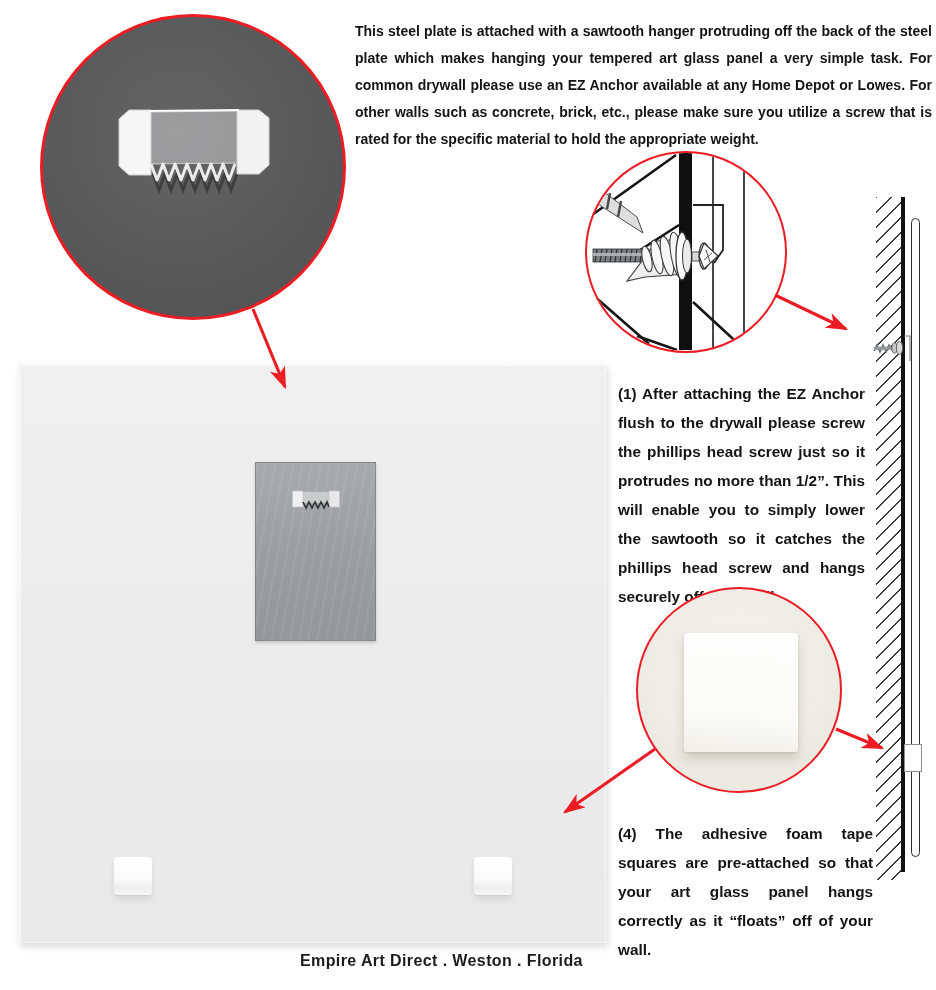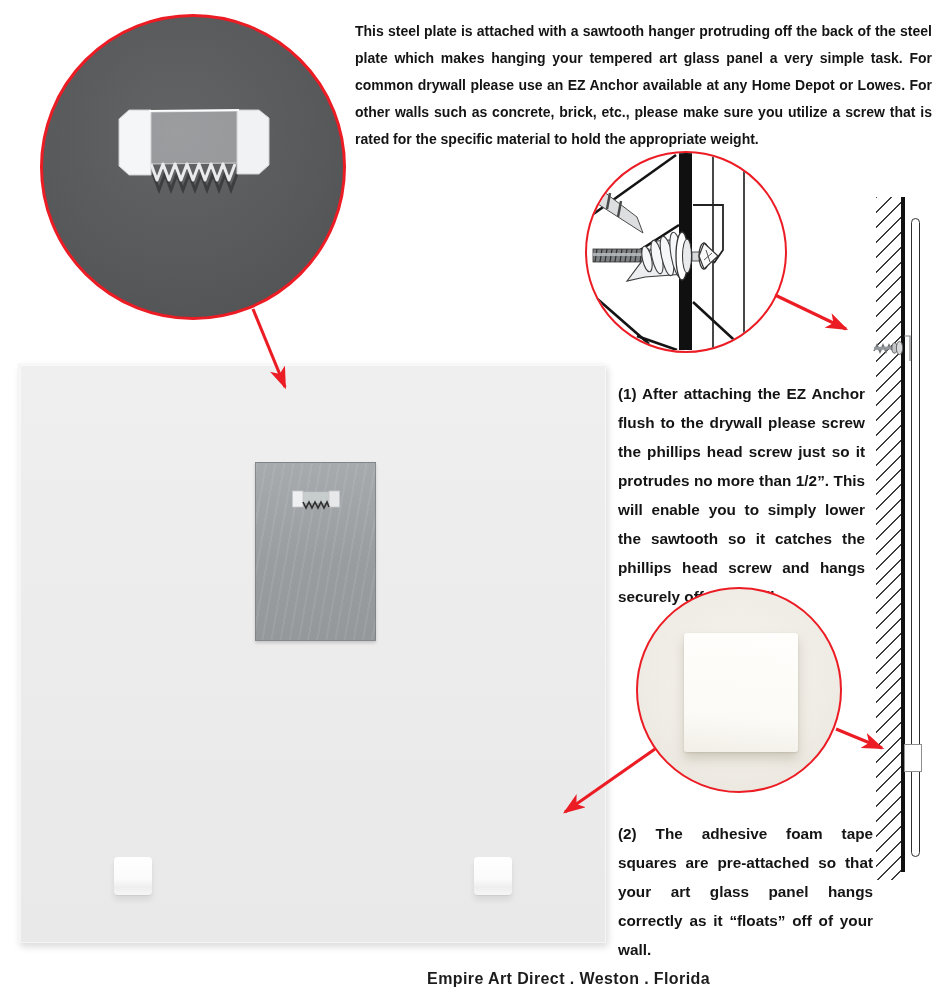--- a/index.html
+++ b/index.html
@@ -16,23 +16,22 @@
   }
   .step-text{
     position:absolute;width:247px;
     font-size:15.3px;font-weight:700;color:#141414;
     line-height:29px;text-align:justify;
   }
   .step1{left:618px;top:379px;}
   .step2{left:618px;top:819px;width:255px;}
   .brand{
     position:absolute;left:300px;top:952px;width:410px;
-    text-align:right;font-size:16px;font-weight:700;color:#1c1c1c;
+    text-align:left;font-size:16px;font-weight:700;color:#1c1c1c;
     letter-spacing:0.4px;
-    margin-top:18px;
   }
   
   .callout-circle{position:absolute;border-radius:50%;box-sizing:border-box;border:3px solid #ec1c24;overflow:hidden;}
   .circle-photo{
     left:40px;top:14px;width:306px;height:306px;
     background:radial-gradient(circle at 45% 38%, #636466 0%, #56585a 62%, #4d4f51 100%);
   }
   .circle-anchor{
     left:585px;top:151px;width:202px;height:202px;border-width:2.5px;
     background:#ffffff;
@@ -198,21 +197,21 @@
     </svg>
   </div>
   <div class="foam-tab left"></div>
   <div class="foam-tab right"></div>
 </div>
 
 <div class="callout-circle circle-foam">
   <div class="foam-square-big"></div>
 </div>
 
-<div class="step-text step2">(2) The adhesive foam tape squares are pre-attached so that your art glass panel hangs correctly as it “floats” off of your wall.</div>
+<div class="step-text step2">(4) The adhesive foam tape squares are pre-attached so that your art glass panel hangs correctly as it “floats” off of your wall.</div>
 
 <div class="brand">Empire Art Direct . Weston . Florida</div>
 
 <svg class="arrows" width="936" height="990" viewBox="0 0 936 990">
   <defs>
     <marker id="ah" markerWidth="7.5" markerHeight="5.4" refX="6.4" refY="2.6" orient="auto" markerUnits="strokeWidth">
       <path d="M0,0 L7.2,2.6 L0,5.2 L1.9,2.6 Z" fill="#ec1c24"></path>
     </marker>
   </defs>
   <g stroke="#ec1c24" stroke-width="3.1" fill="none">

